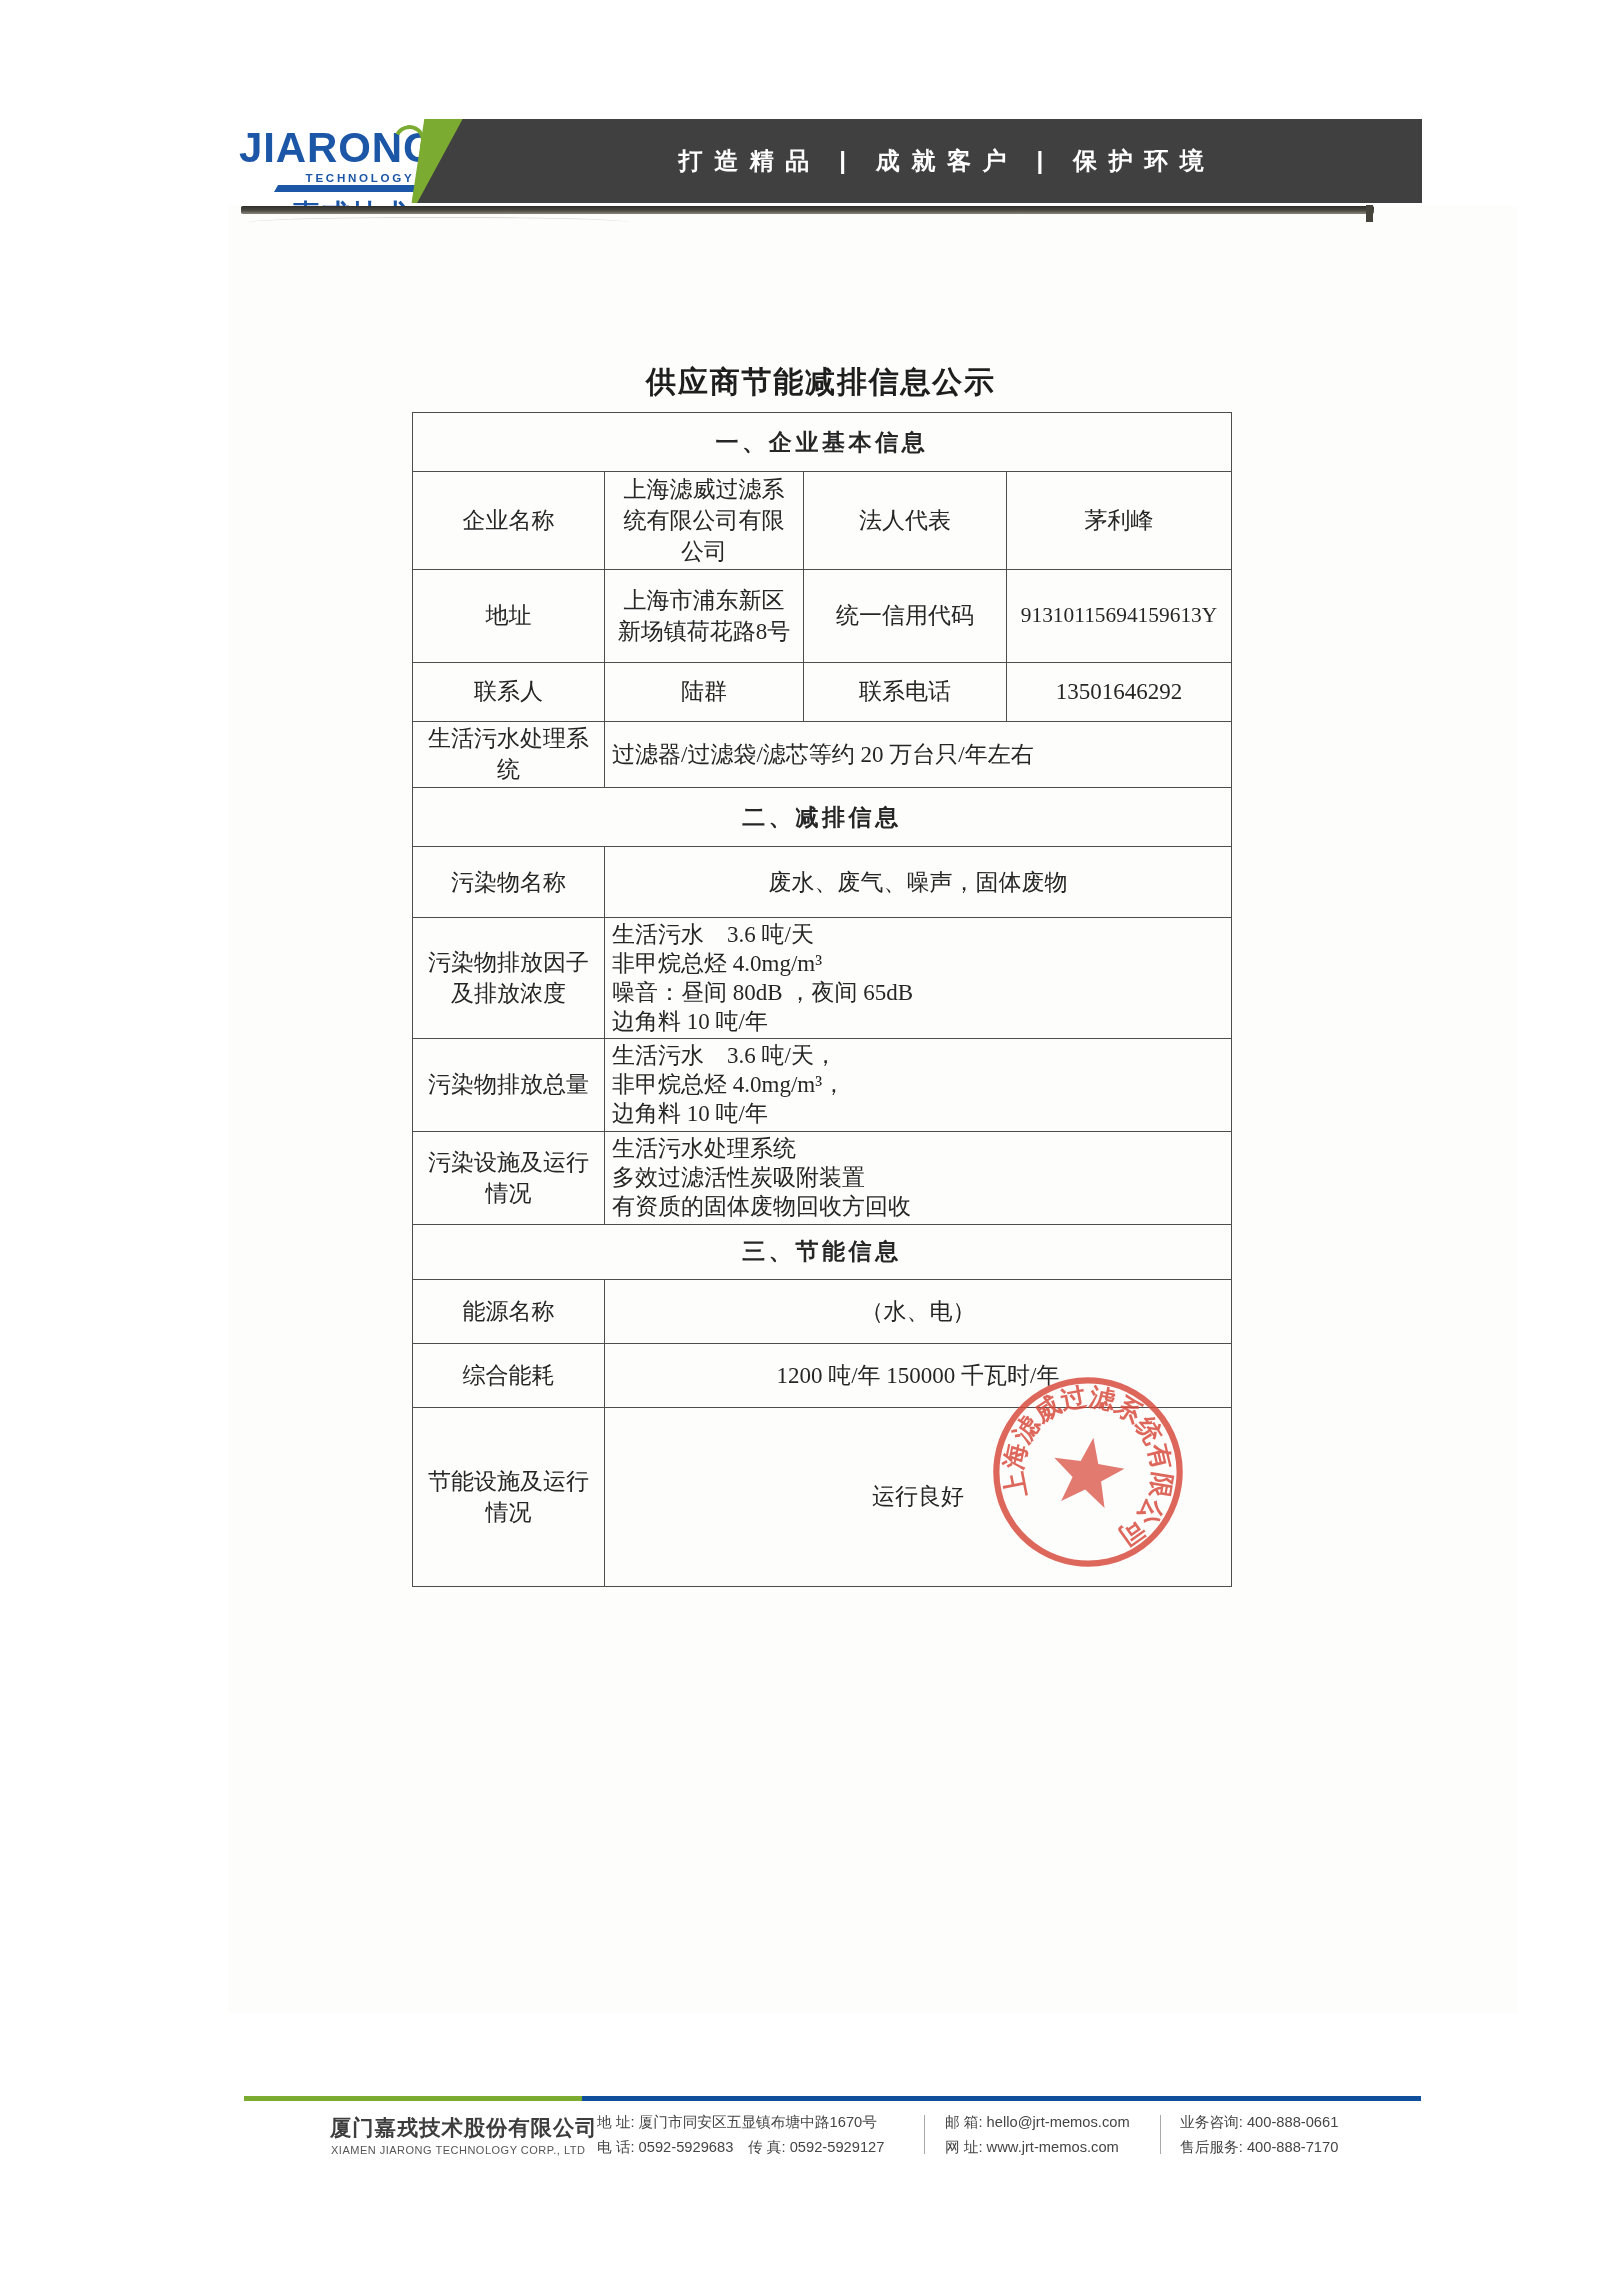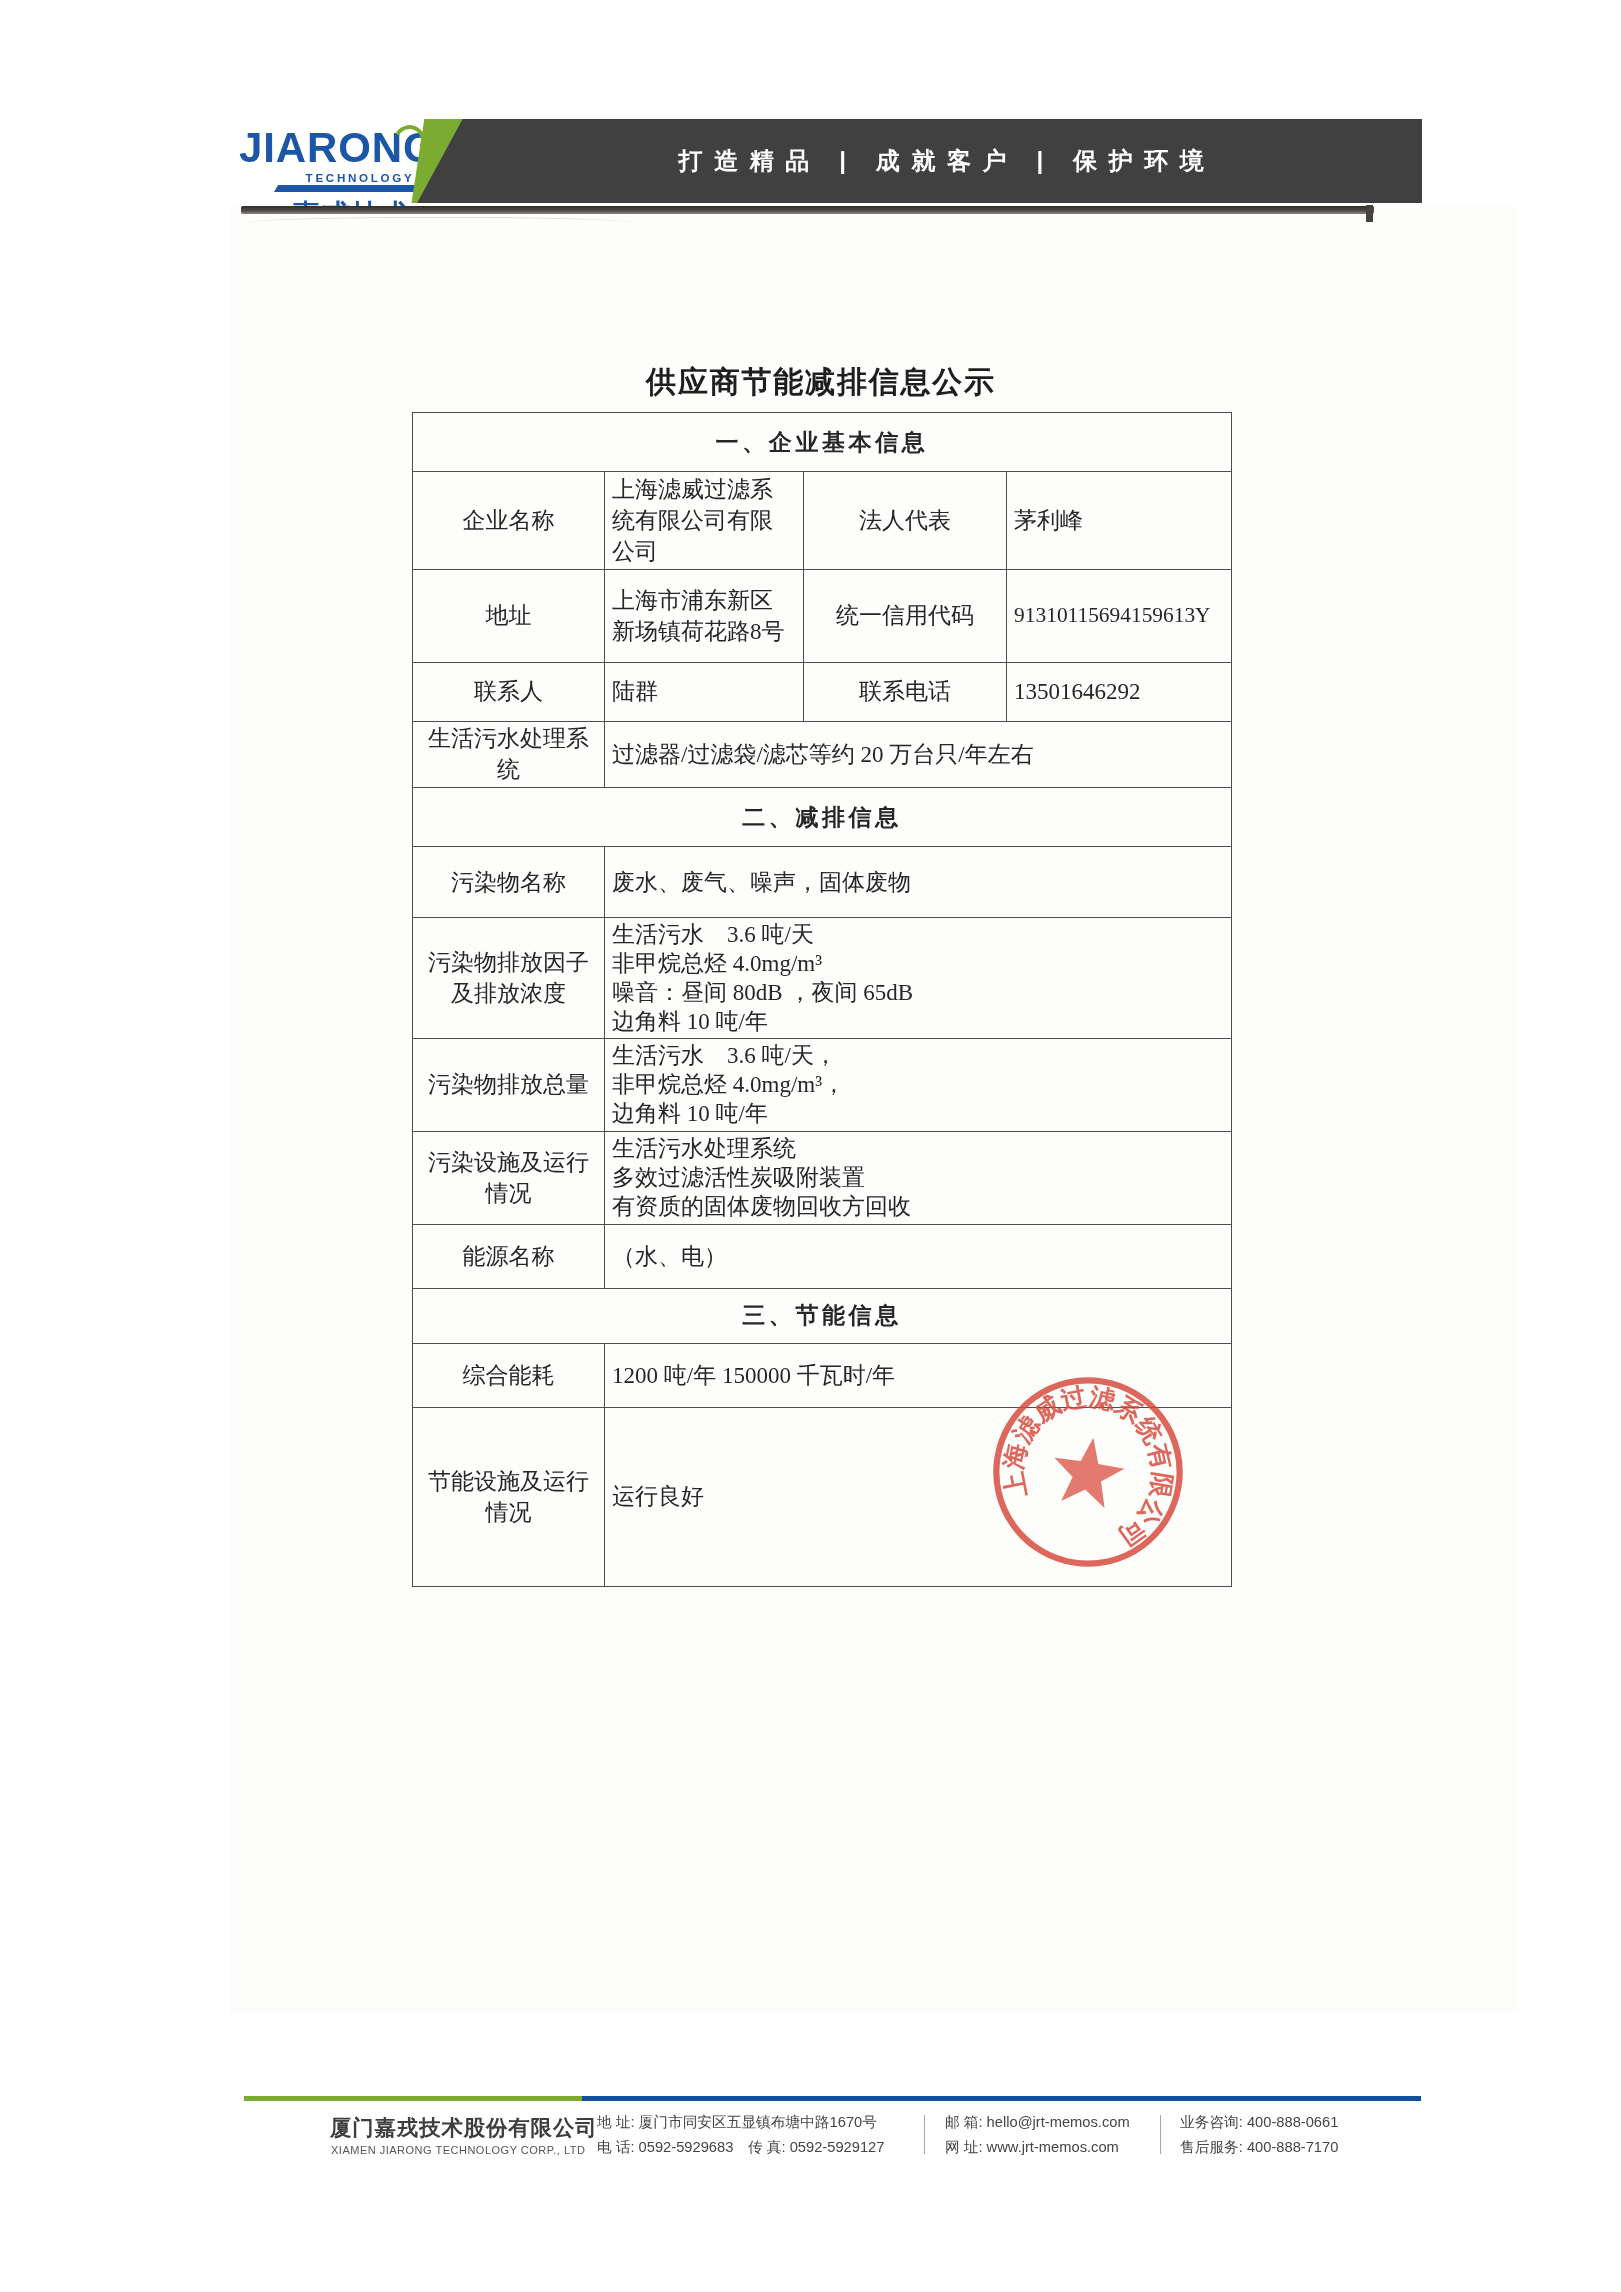--- a/index.html
+++ b/index.html
@@ -22,21 +22,21 @@
   .scan-topband{position:absolute;left:12.5px;top:0px;width:1133px;height:8px;background:linear-gradient(180deg,#2f2e29 0%,#4a4841 55%,#8a867c 100%);border-radius:1.8px;}
   .scan-tick{position:absolute;left:1138px;top:-0.9px;width:7.1px;height:17px;background:#45433c;}
   .scan-curl{position:absolute;left:19.6px;top:10.7px;width:383px;height:10.7px;border-top:1.8px solid #dcdcd6;border-radius:50%;}
 
   .doc-title{position:absolute;left:412px;top:362px;width:818px;text-align:center;font-size:30px;font-weight:bold;color:#1e1e1e;letter-spacing:1.8px;}
 
   table.doc{position:absolute;left:412px;top:412px;border-collapse:collapse;table-layout:fixed;width:818px;}
   table.doc td{border:1.8px solid #4d4d4d;font-size:23px;color:#262626;padding:1.8px 7.1px;vertical-align:middle;word-break:break-all;}
   td.sec{text-align:center;font-weight:bold;font-size:24px;letter-spacing:3.6px;}
   td.lab{text-align:center;}
-  td.val-c{text-align:left;}
+  td.val-c{text-align:center;}
   td.val-l{text-align:left;padding-left:12.5px;}
   .ln{line-height:29px;}
 
   
   .stamp{position:absolute;left:983px;top:1367px;width:210px;height:210px;opacity:.82;transform:rotate(9deg);pointer-events:none;}
 
   
   .footer-bar-green{position:absolute;left:244px;top:2096px;width:338px;height:4.5px;background:#7cab31;}
   .footer-bar-blue{position:absolute;left:582px;top:2096px;width:839px;height:4.5px;background:#0f4f9c;}
   .f-company{position:absolute;left:330px;top:2113px;font-family:"Liberation Sans",sans-serif;font-weight:bold;font-size:21.4px;color:#3d3d3d;letter-spacing:0.9px;}
@@ -128,26 +128,26 @@
     </td>
   </tr>
   <tr style="height:93px">
     <td class="lab">污染设施及运行情况</td>
     <td class="val-l" colspan="3">
       <div class="ln">生活污水处理系统</div>
       <div class="ln">多效过滤活性炭吸附装置</div>
       <div class="ln">有资质的固体废物回收方回收</div>
     </td>
   </tr>
+  <tr style="height:55px">
+    <td class="sec" colspan="4">三、节能信息</td>
+  </tr>
   <tr style="height:64px">
     <td class="lab">能源名称</td>
     <td class="val-c" colspan="3">（水、电）</td>
-  </tr>
-  <tr style="height:55px">
-    <td class="sec" colspan="4">三、节能信息</td>
   </tr>
   <tr style="height:64px">
     <td class="lab">综合能耗</td>
     <td class="val-c" colspan="3">1200 吨/年  150000 千瓦时/年</td>
   </tr>
   <tr style="height:179px">
     <td class="lab">节能设施及运行情况</td>
     <td class="val-c" colspan="3">运行良好</td>
   </tr>
 </tbody>

